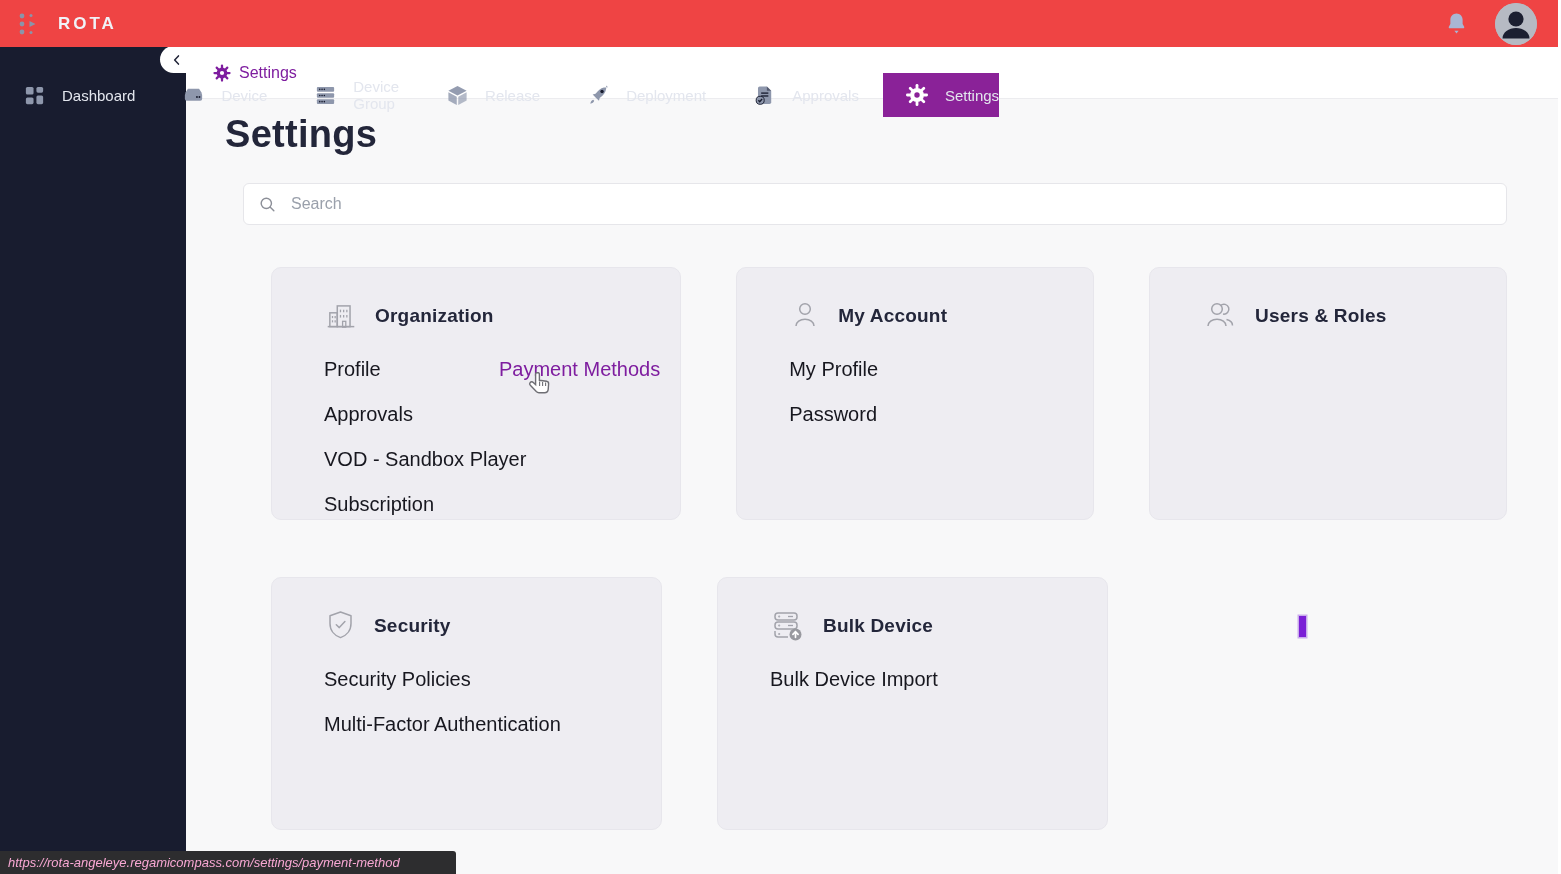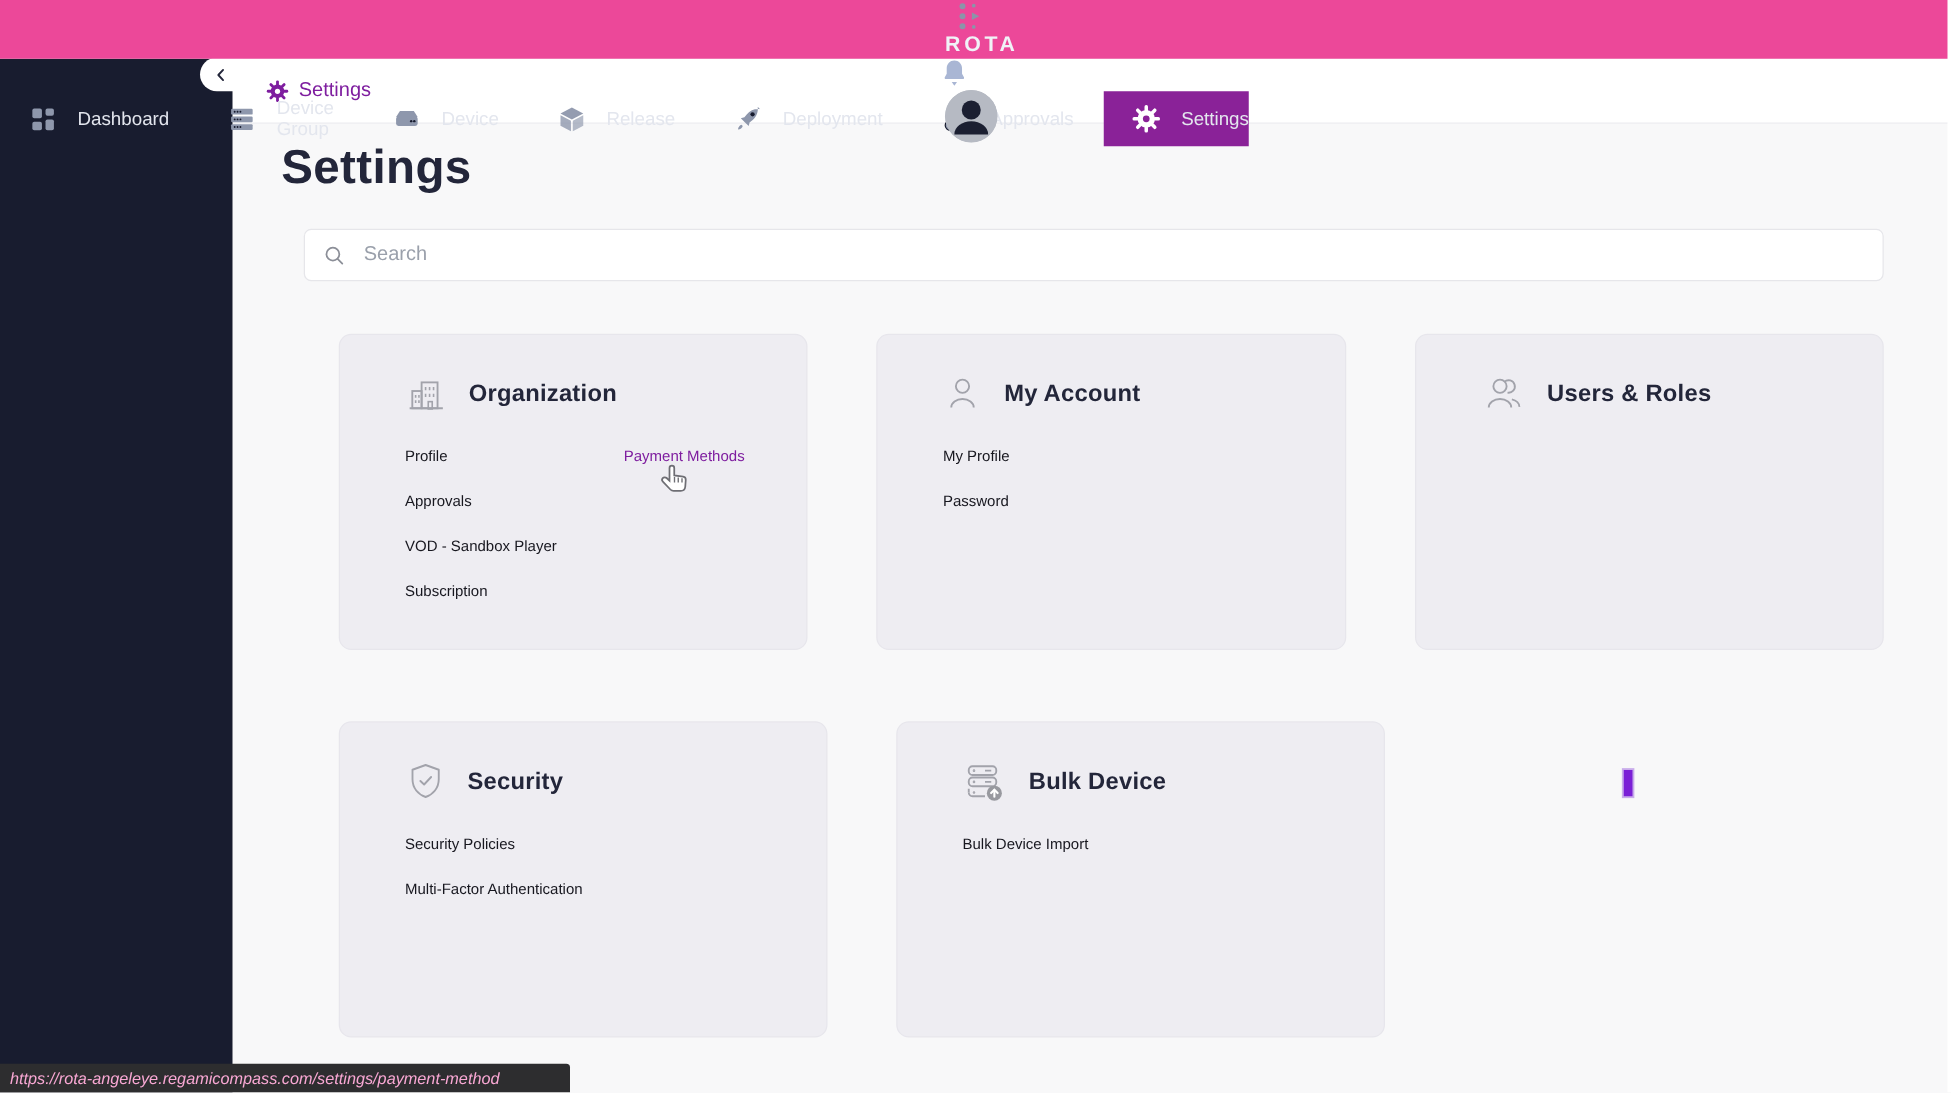--- a/index.html
+++ b/index.html
@@ -2,21 +2,21 @@
 <html><head>
 <meta charset="utf-8">
 <style>
   * { margin:0; padding:0; box-sizing:border-box; }
   html,body { width:1561px; height:874px; overflow:hidden; }
   body { font-family:"Liberation Sans","DejaVu Sans",sans-serif; background:#f8f8f9; }
   #app { position:relative; width:1561px; height:874px; overflow:hidden; }
 
   
   .topbar { position:absolute; top:0; left:0; width:1561px; height:47px;
-    background:#ec4899; display:flex; align-items:center; padding:0 24px 0 17px; z-index:30;flex-direction:column; }
+    background:#ef4444; display:flex; align-items:center; padding:0 24px 0 17px; z-index:30; }
   .brand { color:#f0f2f7; font-size:17px; font-weight:700; letter-spacing:3px; margin-left:17px; }
   .topbar-spacer { flex:1; }
   .bell-wrap { margin-right:27px; display:flex; align-items:center; cursor:pointer; }
   .avatar { width:42px; height:42px; border-radius:50%; overflow:hidden; background:#b6bac3;
     margin-top:1px; cursor:pointer; flex:0 0 auto; }
 
   
   .sidebar { position:absolute; top:47px; left:0; width:186px; height:827px;
     background:#181c2f; z-index:20; }
   .nav { padding-top:26px; display:flex; flex-direction:row; gap:24px; }
@@ -51,21 +51,21 @@
   .row-1 { margin-top:42px; }
   .row-2 { margin-top:57px; }
   .card { background:#eeedf2; border:1px solid #e7e6ec; border-radius:10px;
     height:253px; padding:31px 20px 20px 52px; }
   .row-1 .card { flex:1 1 0; }
   .row-2 .card { width:391px; flex:0 0 auto; }
   .card-head { display:flex; align-items:center; gap:17px; margin-bottom:25px; }
   .card-head .ci { color:#a2a3ab; display:flex; align-items:center; flex:0 0 auto; }
   .card-title { font-size:19px; font-weight:700; color:#23263a; letter-spacing:.2px; }
   .link-list { display:flex; flex-direction:column; gap:22px; }
-  .link { font-size:12px; color:#17171f; cursor:pointer; white-space:nowrap; width:max-content; }
+  .link { font-size:20px; color:#17171f; cursor:pointer; white-space:nowrap; width:max-content; }
   .link.accent { color:#7e1d9f; }
   .org-grid { display:grid; grid-template-columns:175px 1fr; row-gap:22px; }
 
   
   .status-tip { position:absolute; left:0; bottom:0; width:456px; height:23px; background:#2d2d2f;
     border-radius:0 3px 0 0; display:flex; align-items:center; padding-left:8px; z-index:40; }
   .status-url { color:#f9a8d4; font-size:13px;font-style:italic; }
   .caret { position:absolute; left:1299px; top:616px; width:7px; height:21px;
     background:#7b1fd6; box-shadow:0 0 0 1.5px #c9aceb; z-index:15; }
   .cursor-hand { position:absolute; left:527px; top:370px; z-index:50; pointer-events:none; }
@@ -109,20 +109,31 @@
       <div class="nav-item">
         <span class="ni">
           <svg width="23" height="23" viewBox="0 0 24 24" fill="currentColor">
             <rect x="3" y="3" width="8" height="8" rx="1.6"></rect>
               <rect x="14" y="3" width="7" height="6" rx="1.6"></rect>
             <rect x="3" y="14" width="8" height="7" rx="1.6"></rect>
               <rect x="14" y="12" width="7" height="9" rx="1.6"></rect>
           </svg>
         </span>
         <span>Dashboard</span>
+      </div>
+      <div class="nav-item">
+        <span class="ni">
+          <svg width="23" height="23" viewBox="0 0 24 24" fill="currentColor">
+            <path d="M6.2 5 h11.6 L21 10 H3 Z"></path>
+            <rect x="3" y="9.5" width="18" height="8" rx="2"></rect>
+            <circle cx="15.6" cy="13.5" r="1" fill="#181c2f"></circle>
+              <circle cx="18.2" cy="13.5" r="1" fill="#181c2f"></circle>
+          </svg>
+        </span>
+        <span>Device</span>
       </div>
       <div class="nav-item">
         <span class="ni">
           <svg width="23" height="23" viewBox="0 0 24 24" fill="currentColor">
             <rect x="3" y="3.2" width="18" height="4.8" rx="1"></rect>
             <rect x="3" y="9.6" width="18" height="4.8" rx="1"></rect>
             <rect x="3" y="16" width="18" height="4.8" rx="1"></rect>
             <g fill="#181c2f">
                 <circle cx="6" cy="5.6" r=".8"></circle>
                 <circle cx="8.4" cy="5.6" r=".8"></circle>
@@ -130,31 +141,20 @@
             <circle cx="6" cy="12" r=".8"></circle>
                 <circle cx="8.4" cy="12" r=".8"></circle>
                 <circle cx="10.8" cy="12" r=".8"></circle>
             <circle cx="6" cy="18.4" r=".8"></circle>
                 <circle cx="8.4" cy="18.4" r=".8"></circle>
                 <circle cx="10.8" cy="18.4" r=".8"></circle>
               </g>
           </svg>
         </span>
         <span>Device Group</span>
-      </div>
-      <div class="nav-item">
-        <span class="ni">
-          <svg width="23" height="23" viewBox="0 0 24 24" fill="currentColor">
-            <path d="M6.2 5 h11.6 L21 10 H3 Z"></path>
-            <rect x="3" y="9.5" width="18" height="8" rx="2"></rect>
-            <circle cx="15.6" cy="13.5" r="1" fill="#181c2f"></circle>
-              <circle cx="18.2" cy="13.5" r="1" fill="#181c2f"></circle>
-          </svg>
-        </span>
-        <span>Device</span>
       </div>
       <div class="nav-item">
         <span class="ni">
           <svg width="23" height="23" viewBox="0 0 24 24" fill="currentColor">
             <polygon points="12,2 21.5,7 12,12 2.5,7" opacity=".95"></polygon>
             <polygon points="2.5,8.5 11.2,13.2 11.2,22 2.5,17.3" opacity=".8"></polygon>
             <polygon points="21.5,8.5 12.8,13.2 12.8,22 21.5,17.3" opacity=".65"></polygon>
           </svg>
         </span>
         <span>Release</span>

